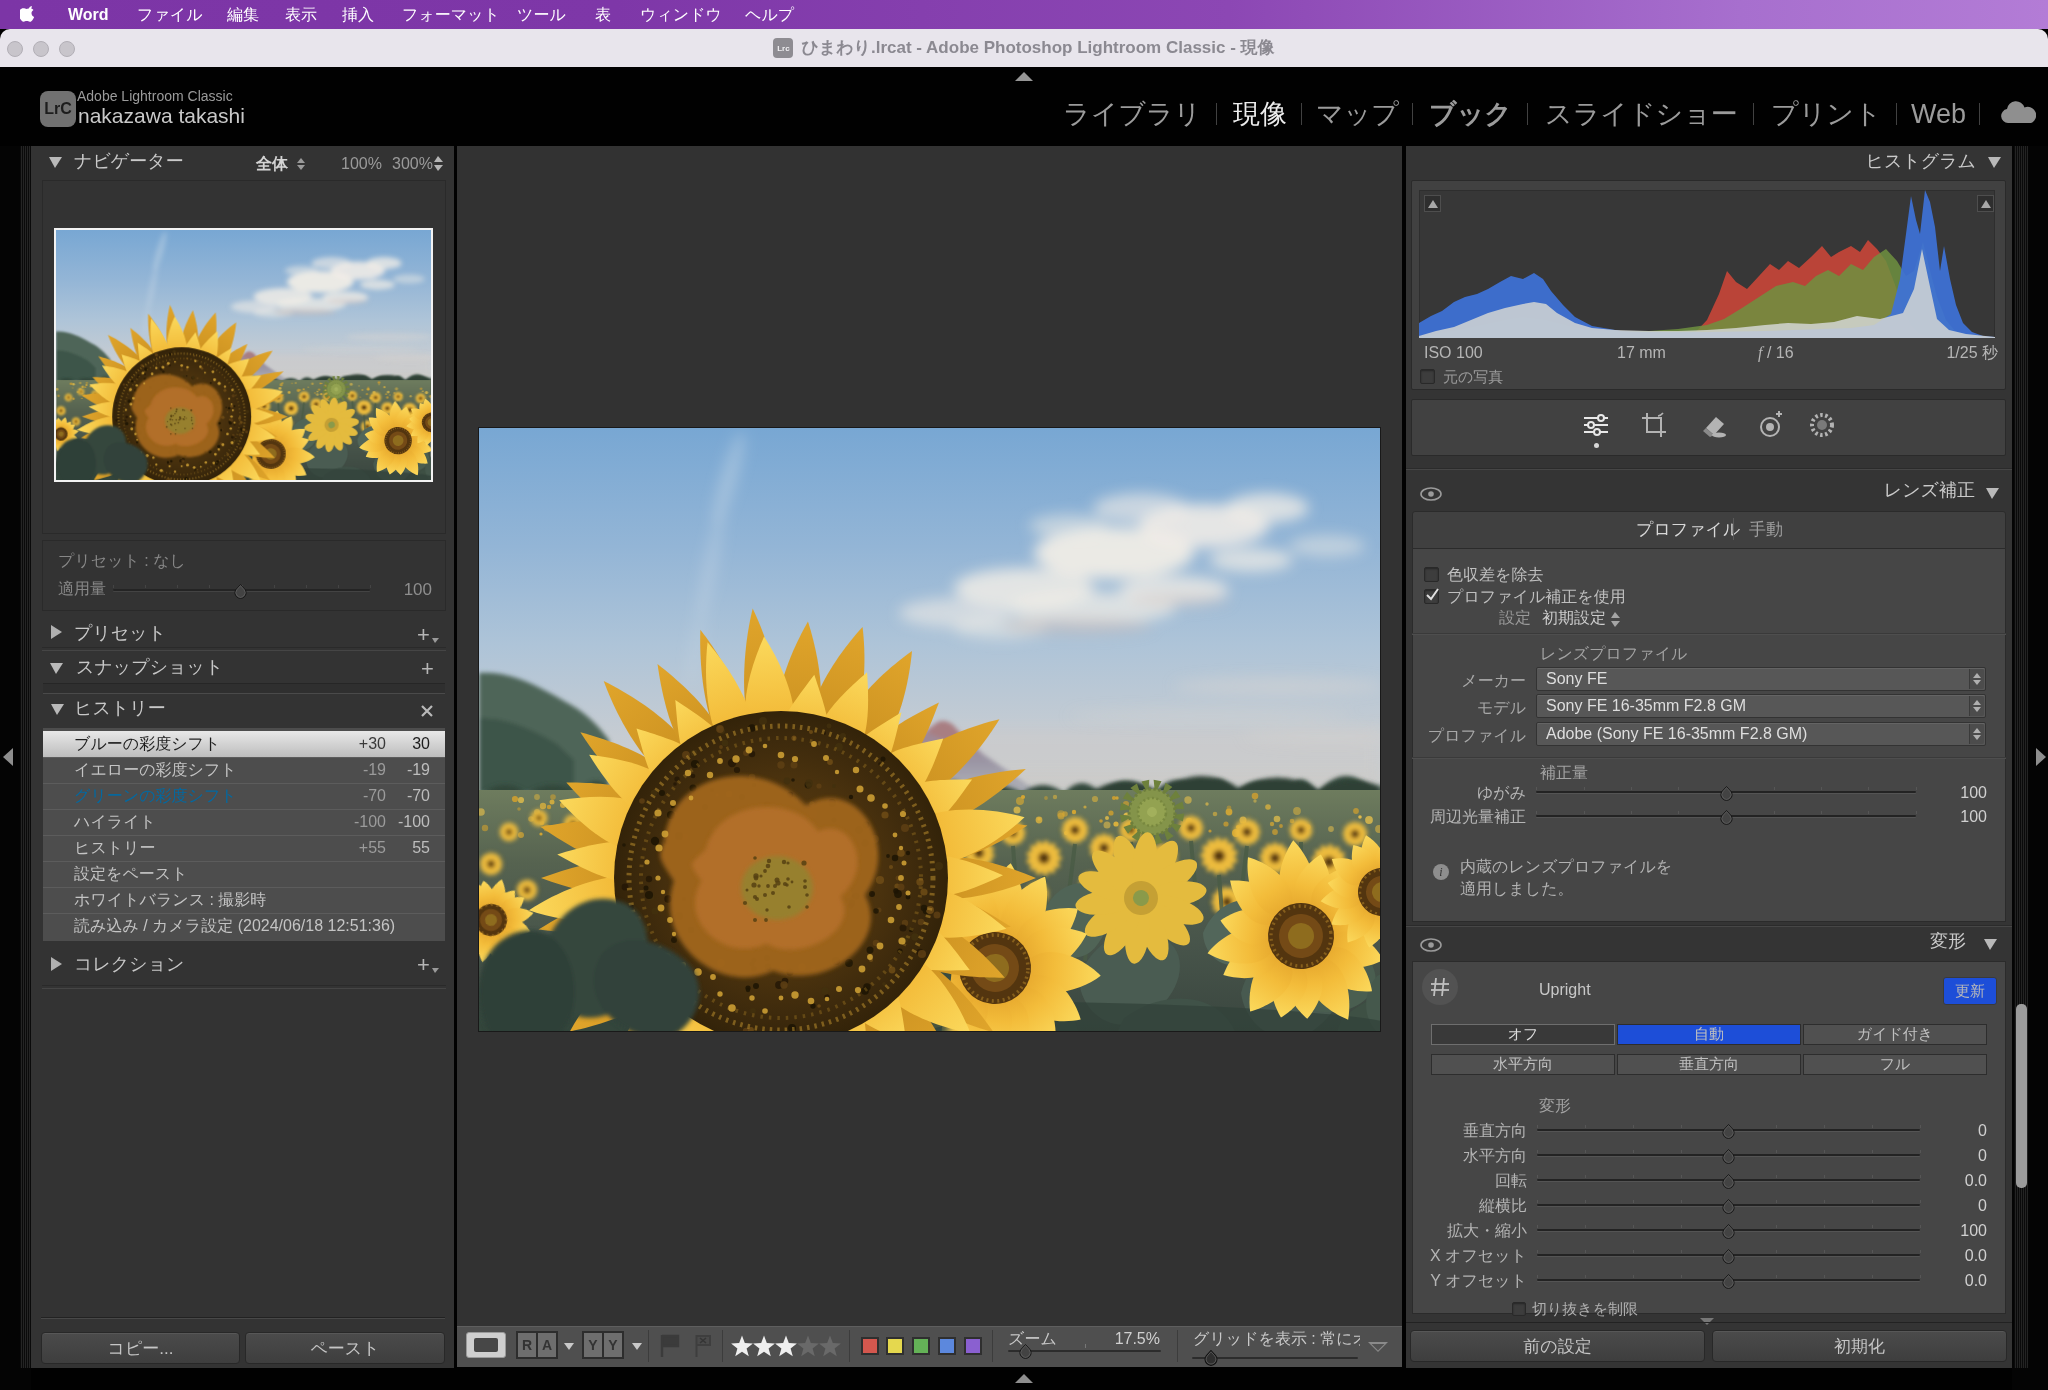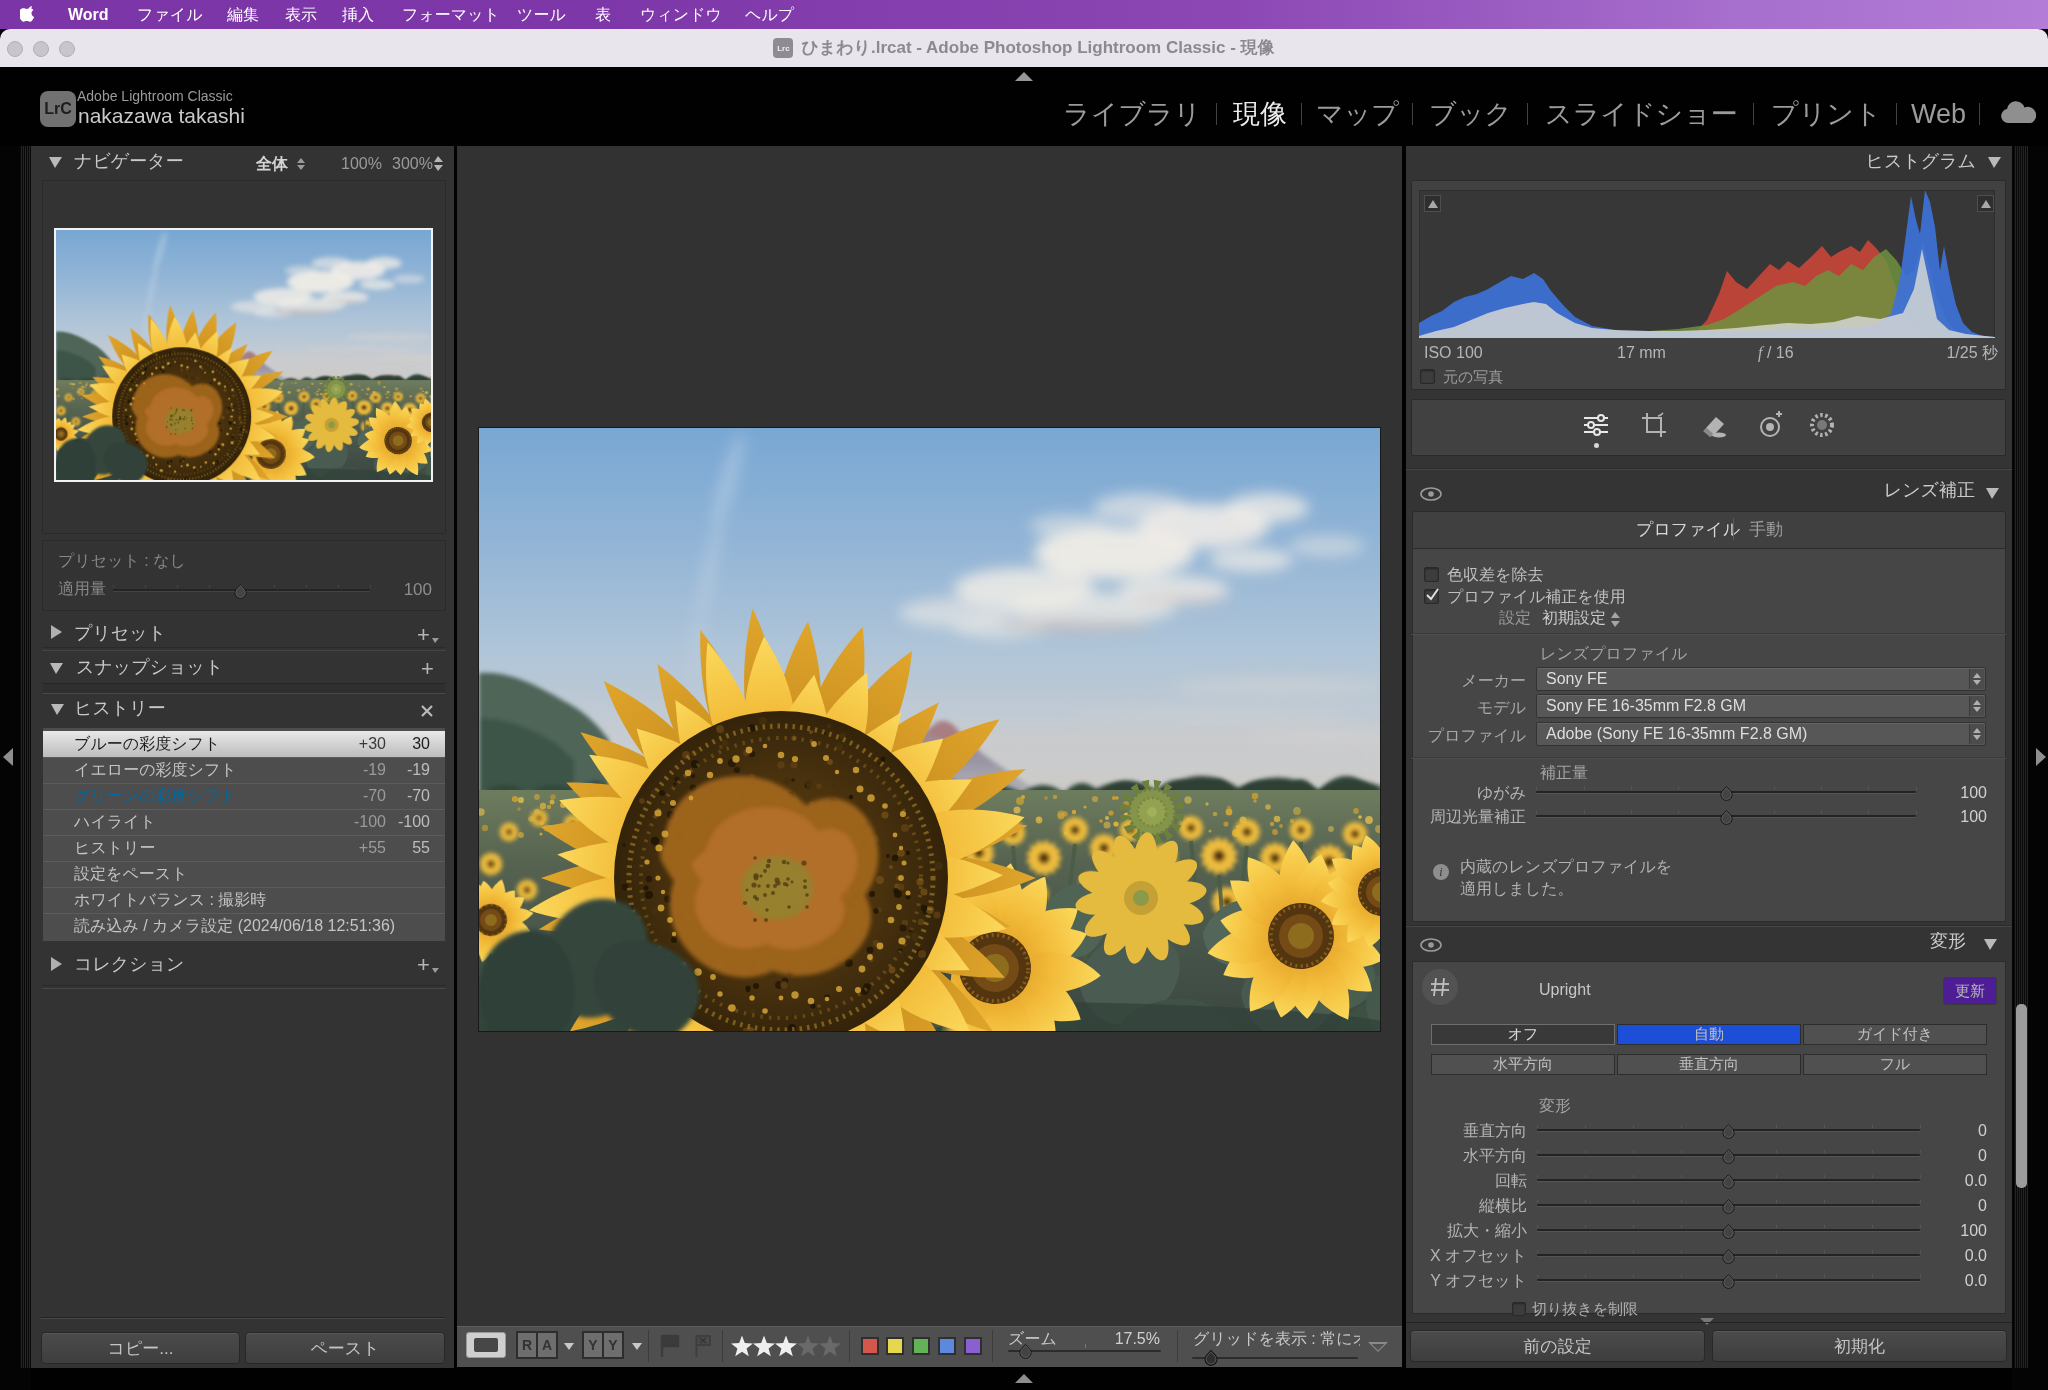--- a/index.html
+++ b/index.html
@@ -32,21 +32,21 @@
       <div class="t" style="position:static;font-size:17px;font-weight:700;color:#8b8991">ひまわり.lrcat - Adobe Photoshop Lightroom Classic - 現像</div>
     </div>
 <div style="left:0;top:67px;width:2048px;height:1323px;background:#010101"></div>
 <div style="position:absolute;left:1015px;top:72px;width:0;height:0;border-left:9px solid transparent;border-right:9px solid transparent;border-bottom:9px solid #969696;"></div>
 <div style="left:40px;top:91px;width:36px;height:36px;border-radius:8px;background:#717171;display:flex;align-items:center;justify-content:center;color:#1d1d1d;font-weight:700;font-size:16px">LrC</div>
 <div class="t" style="left:77px;top:88px;font-size:14px;color:#9b9b9b;font-weight:400;">Adobe Lightroom Classic</div>
 <div class="t" style="left:78px;top:104px;font-size:21px;color:#c9c9c9;font-weight:400;">nakazawa takashi</div>
 <div class="t" style="left:1063px;top:99px;font-size:27px;color:#9b9b9b;font-weight:400;">ライブラリ</div>
 <div class="t" style="left:1233px;top:99px;font-size:27px;color:#ededed;font-weight:400;">現像</div>
 <div class="t" style="left:1316px;top:99px;font-size:27px;color:#9b9b9b;font-weight:400;">マップ</div>
-<div class="t" style="left:1429px;top:99px;font-size:27px;color:#9b9b9b;font-weight:400;">ブック</div>
+<div class="t" style="left:1429px;top:99px;font-size:27px;color:#9b9b9b;font-weight:700;">ブック</div>
 <div class="t" style="left:1545px;top:99px;font-size:27px;color:#9b9b9b;font-weight:400;">スライドショー</div>
 <div class="t" style="left:1771px;top:99px;font-size:27px;color:#9b9b9b;font-weight:400;">プリント</div>
 <div class="t" style="left:1911px;top:99px;font-size:27px;color:#9b9b9b;font-weight:400;">Web</div>
 <div style="left:1216px;top:103px;width:1px;height:22px;background:#414141"></div>
 <div style="left:1301px;top:103px;width:1px;height:22px;background:#414141"></div>
 <div style="left:1412px;top:103px;width:1px;height:22px;background:#414141"></div>
 <div style="left:1527px;top:103px;width:1px;height:22px;background:#414141"></div>
 <div style="left:1753px;top:103px;width:1px;height:22px;background:#414141"></div>
 <div style="left:1896px;top:103px;width:1px;height:22px;background:#414141"></div>
 <div style="left:1979px;top:103px;width:1px;height:22px;background:#414141"></div>
@@ -362,21 +362,21 @@
 <div style="left:1422px;top:969px;width:36px;height:36px;border-radius:50%;background:#525252"></div>
 <svg style="position:absolute;left:1430px;top:977px;" width="20" height="20" viewBox="0 0 20 20">
       <g stroke="#c0c0c0" stroke-width="1.8">
         <line x1="6" y1="1" x2="4" y2="19"></line>
         <line x1="14" y1="1" x2="12" y2="19"></line>
         <line x1="1" y1="7" x2="19" y2="7"></line>
         <line x1="1" y1="13" x2="19" y2="13"></line>
       </g>
     </svg>
 <div class="t" style="left:1539px;top:981px;font-size:16px;color:#c8c8c8;font-weight:400;">Upright</div>
-<div style="left:1943px;top:977px;width:54px;height:28px;background:#4c1d95;border:1px solid #3a3a3a;border-radius:3px;display:flex;align-items:center;justify-content:center;color:#b9b9b9;font-size:15px">更新</div>
+<div style="left:1943px;top:977px;width:54px;height:28px;background:#1d4ed8;border:1px solid #3a3a3a;border-radius:3px;display:flex;align-items:center;justify-content:center;color:#b9b9b9;font-size:15px">更新</div>
 <div style="left:1431px;top:1024px;width:184px;height:21px;background:#393939;border:1px solid #6e6e6e;display:flex;align-items:center;justify-content:center;color:#dcdcdc;font-size:15px">オフ</div>
 <div style="left:1617px;top:1024px;width:184px;height:21px;background:#1d4ed8;border:1px solid #2d2d2d;display:flex;align-items:center;justify-content:center;color:#c0c0c0;font-size:15px">自動</div>
 <div style="left:1803px;top:1024px;width:184px;height:21px;background:#505050;border:1px solid #2d2d2d;display:flex;align-items:center;justify-content:center;color:#c0c0c0;font-size:15px">ガイド付き</div>
 <div style="left:1431px;top:1054px;width:184px;height:21px;background:#505050;border:1px solid #2d2d2d;display:flex;align-items:center;justify-content:center;color:#c0c0c0;font-size:15px">水平方向</div>
 <div style="left:1617px;top:1054px;width:184px;height:21px;background:#505050;border:1px solid #2d2d2d;display:flex;align-items:center;justify-content:center;color:#c0c0c0;font-size:15px">垂直方向</div>
 <div style="left:1803px;top:1054px;width:184px;height:21px;background:#505050;border:1px solid #2d2d2d;display:flex;align-items:center;justify-content:center;color:#c0c0c0;font-size:15px">フル</div>
 <div class="t" style="left:1539px;top:1097px;font-size:16px;color:#a2a2a2;font-weight:400;">変形</div>
 <div class="t" style="left:1527px;top:1122px;font-size:16px;color:#b5b5b5;font-weight:400;transform:translateX(-100%);">垂直方向</div>
 <div style="position:absolute;left:1537px;top:1129px;width:383px;height:2px;background:#232323;border-radius:1px;box-shadow:0 1px 0 rgba(255,255,255,0.08)"></div>
 <div style="position:absolute;left:1537px;top:1125px;width:1px;height:3px;background:#565656"></div>

